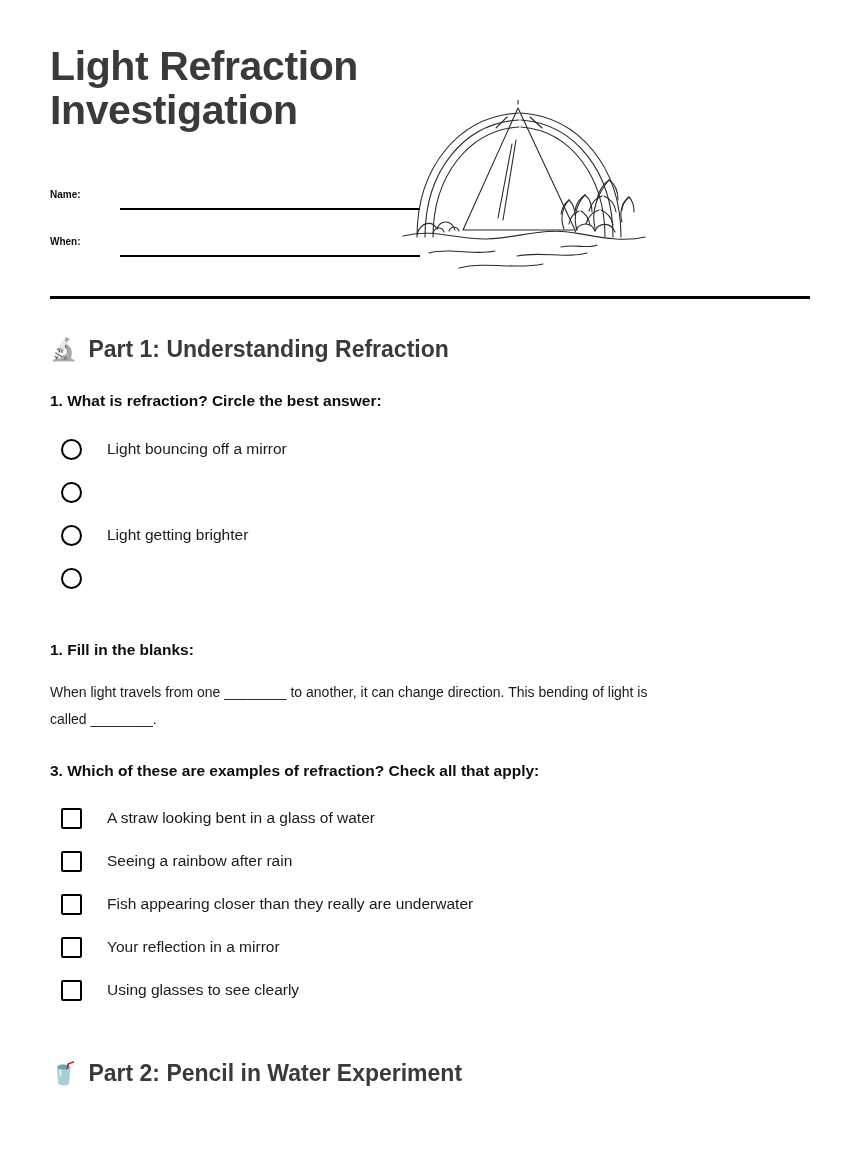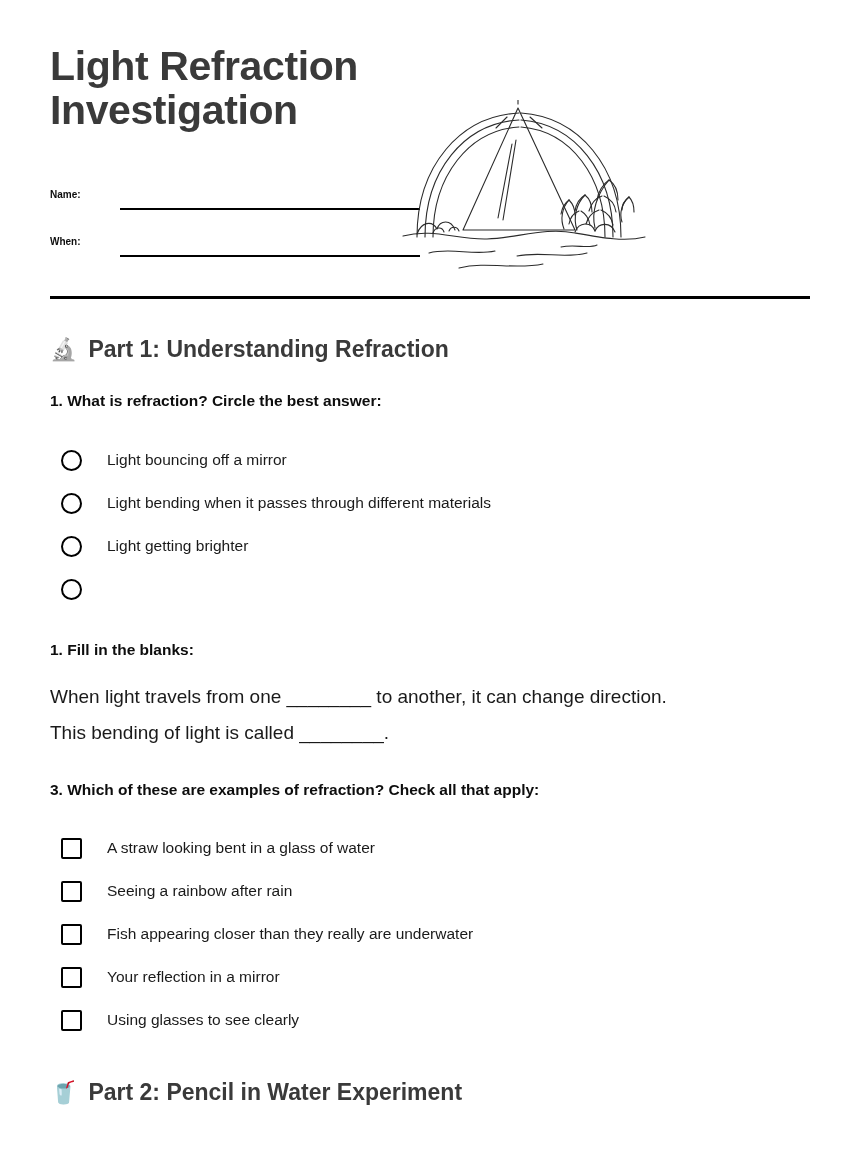--- a/index.html
+++ b/index.html
@@ -105,34 +105,34 @@
     filter: none;
   }
   .question {
     font-size: 15.5px;
     font-weight: bold;
     color: #0d0d0d;
     margin: 28px 0 0 0;
     line-height: 1.45;
   }
   .para {
-    font-size: 19px;
+    font-size: 14px;
     color: #1a1a1a;
     line-height: 1.9;
     margin: 18px 0 0 0;
     max-width: 745px;
   }
 
   
   .options {
     margin-top: 26px;
   }
   .option-row {
     display: flex;
-    align-items: center;
+    align-items: flex-start;
     height: 43px;
   }
   .option-row.check {
     height: 43px;
   }
   .radio-box {
     width: 21px;
     height: 21px;
     flex: 0 0 21px;
     border: 2.5px solid #000000;
@@ -249,21 +249,20 @@
 
     <div class="question">1. What is refraction? Circle the best answer:</div>
 
     <div class="options">
       <div class="option-row">
         <span class="radio-box"></span>
         <span class="option-label">Light bouncing off a mirror</span>
       </div>
       <div class="option-row">
         <span class="radio-box"></span>
-        <span class="option-label">Light bending when it passes through different materials</span>
       </div>
       <div class="option-row">
         <span class="radio-box"></span>
         <span class="option-label">Light getting brighter</span>
       </div>
       <div class="option-row">
         <span class="radio-box"></span>
       </div>
     </div>
 

